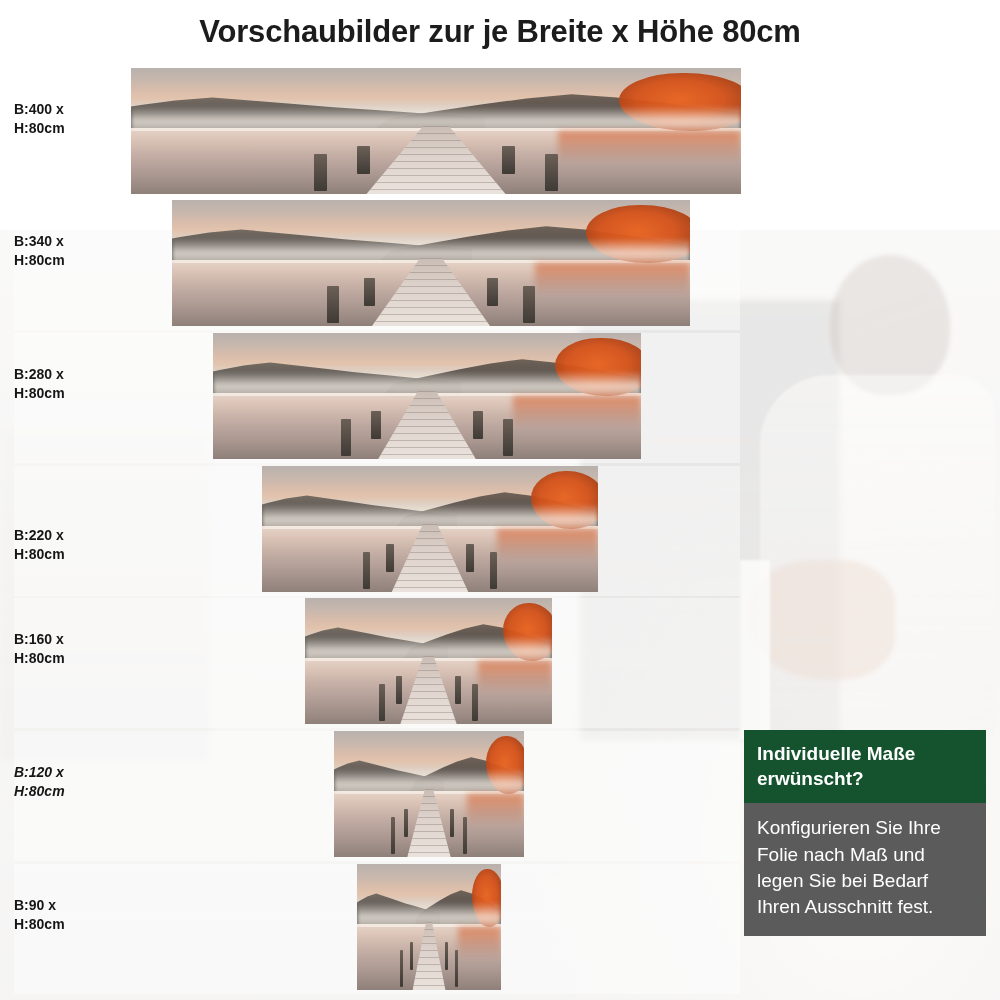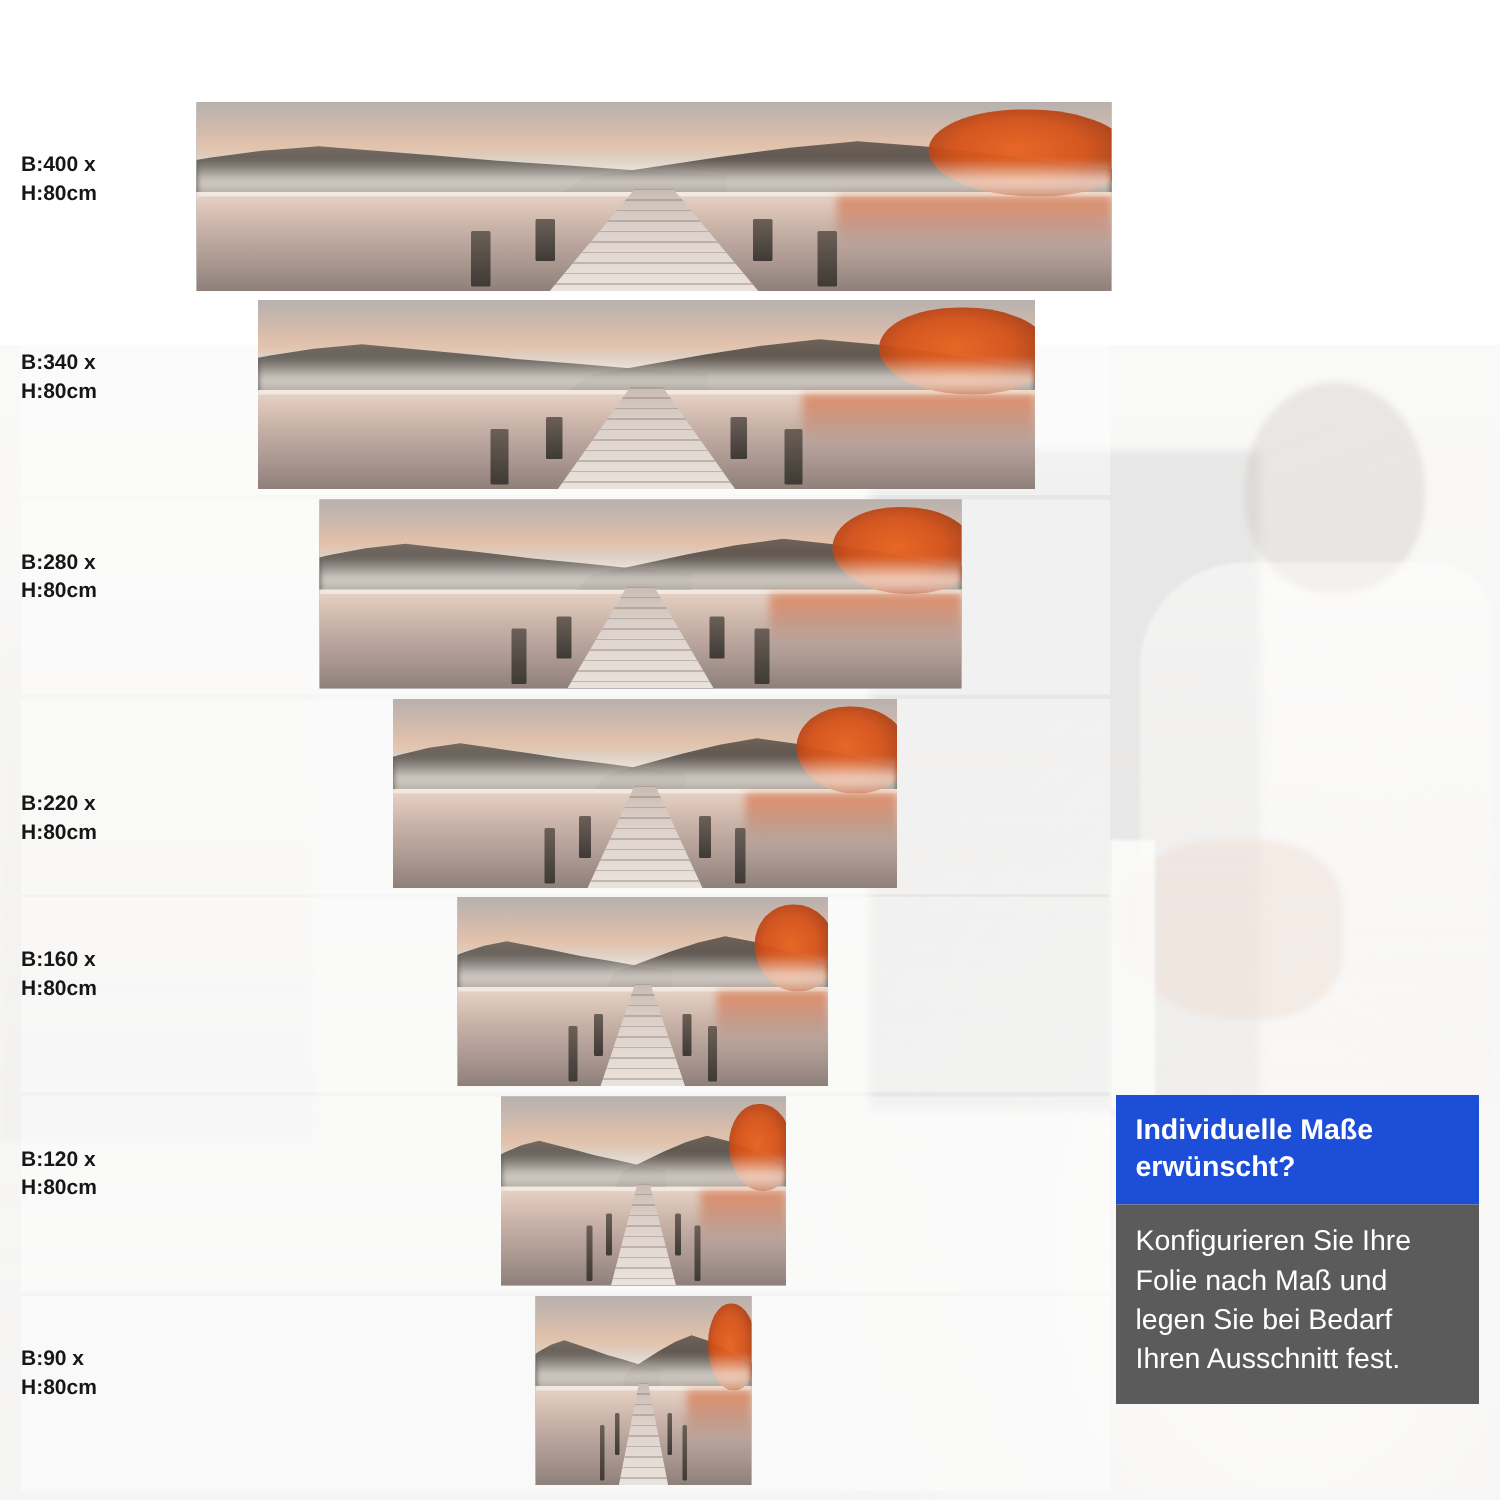--- a/index.html
+++ b/index.html
@@ -219,21 +219,21 @@
   .post.r2 { right: 37%; height: 22%; bottom: 16%; }
 
   
   #info-box {
     position: absolute;
     left: 744px;
     top: 730px;
     width: 242px;
   }
   #info-box .head {
-    background: #1d4ed8;
+    background: #14532d;
     color: #ffffff;
     font-size: 19px;
     font-weight: bold;
     line-height: 1.3;
     padding: 12px 13px 12px 13px;
   }
   #info-box .body {
     background: #5b5b5b;
     color: #ffffff;
     font-size: 19px;
@@ -251,20 +251,21 @@
   <div class="bg-sofa"></div>
   <div class="bg-person-head"></div>
   <div class="bg-person-body"></div>
   <div class="bg-arm"></div>
   <div class="bg-shelf"></div>
   <div class="bg-veil"></div>
 </div>
 
 <div id="content">
 
+  <div id="page-title">Vorschaubilder zur je Breite x Höhe 80cm</div>
 
   <div class="row-band" style="left:14px; top:68px; width:726px; height:130px;"></div>
   <div class="label-col" style="top:100px;">
     <div>B:400 x</div>
     <div>H:80cm</div>
   </div>
   <div class="preview" style="left:131px; top:68px; width:610px; height:126px;">
     <div class="art">
       <div class="sky"></div>
       <div class="mountain-left"></div>
@@ -368,21 +369,21 @@
       <div class="pier"></div>
       <div class="pier-planks"></div>
       <div class="post l1"></div>
       <div class="post l2"></div>
       <div class="post r1"></div>
       <div class="post r2"></div>
     </div>
   </div>
 
   <div class="row-band" style="left:14px; top:731px; width:726px; height:130px;"></div>
-  <div class="label-col" style="top:763px;">
+  <div class="label-col" style="top:763px;font-style:italic;">
     <div>B:120 x</div>
     <div>H:80cm</div>
   </div>
   <div class="preview" style="left:334px; top:731px; width:190px; height:126px;">
     <div class="art">
       <div class="sky"></div>
       <div class="mountain-left"></div>
       <div class="mountain-right"></div>
       <div class="autumn-tree"></div>
       <div class="fog"></div>

